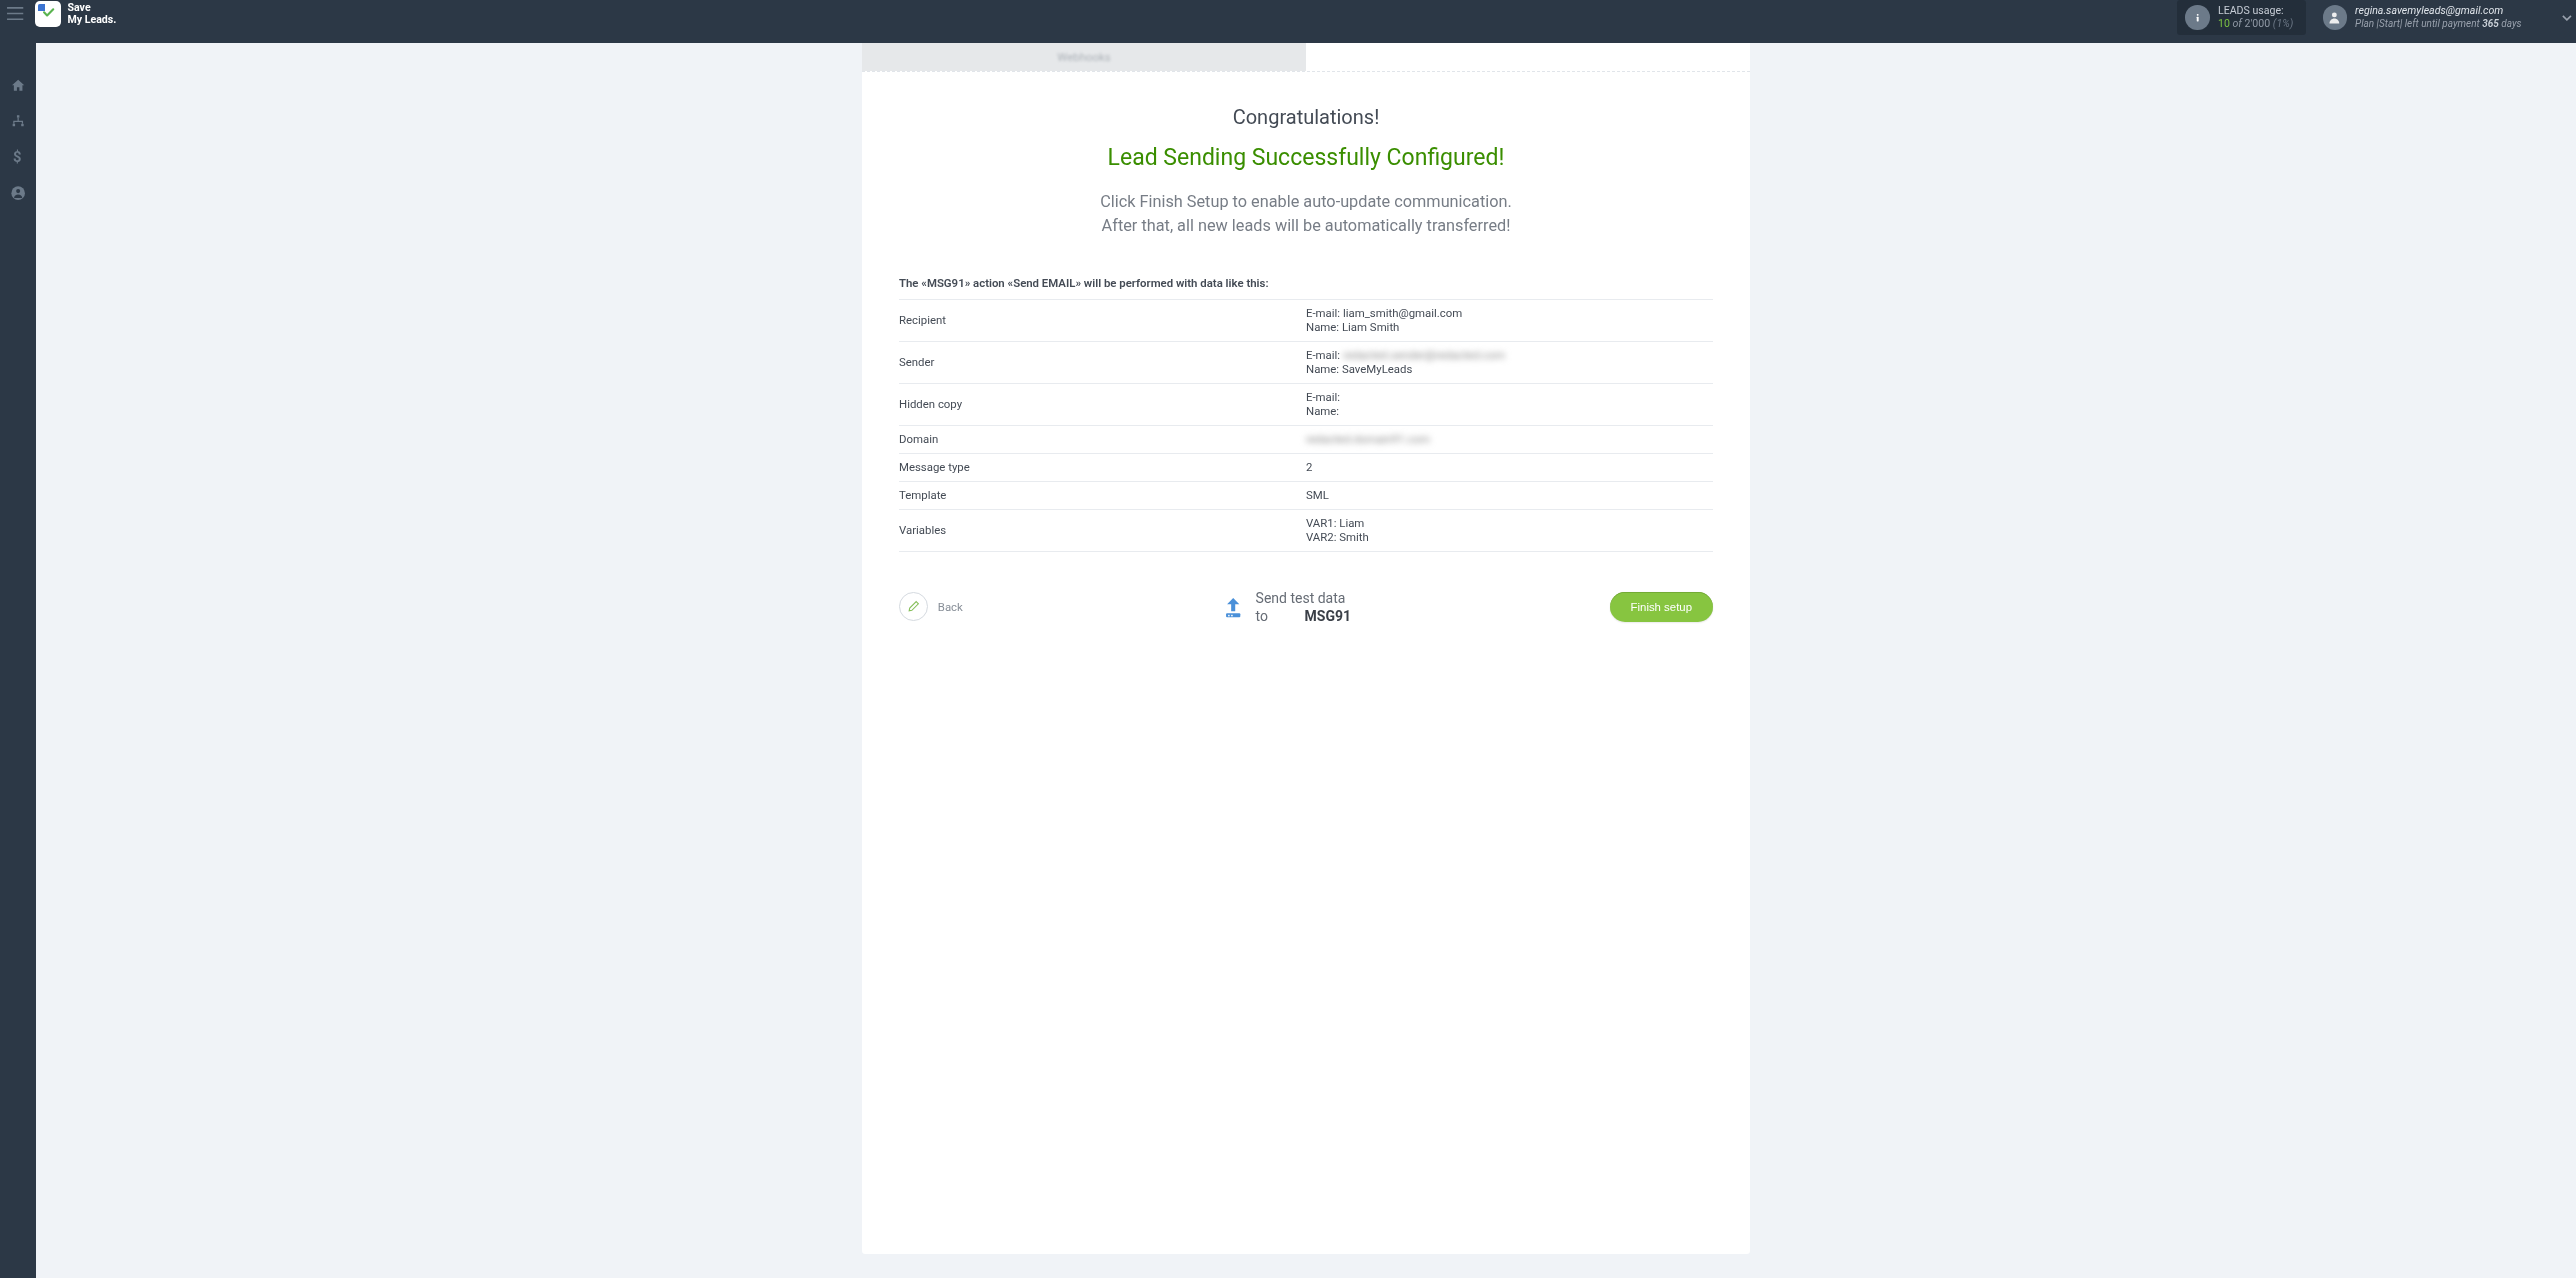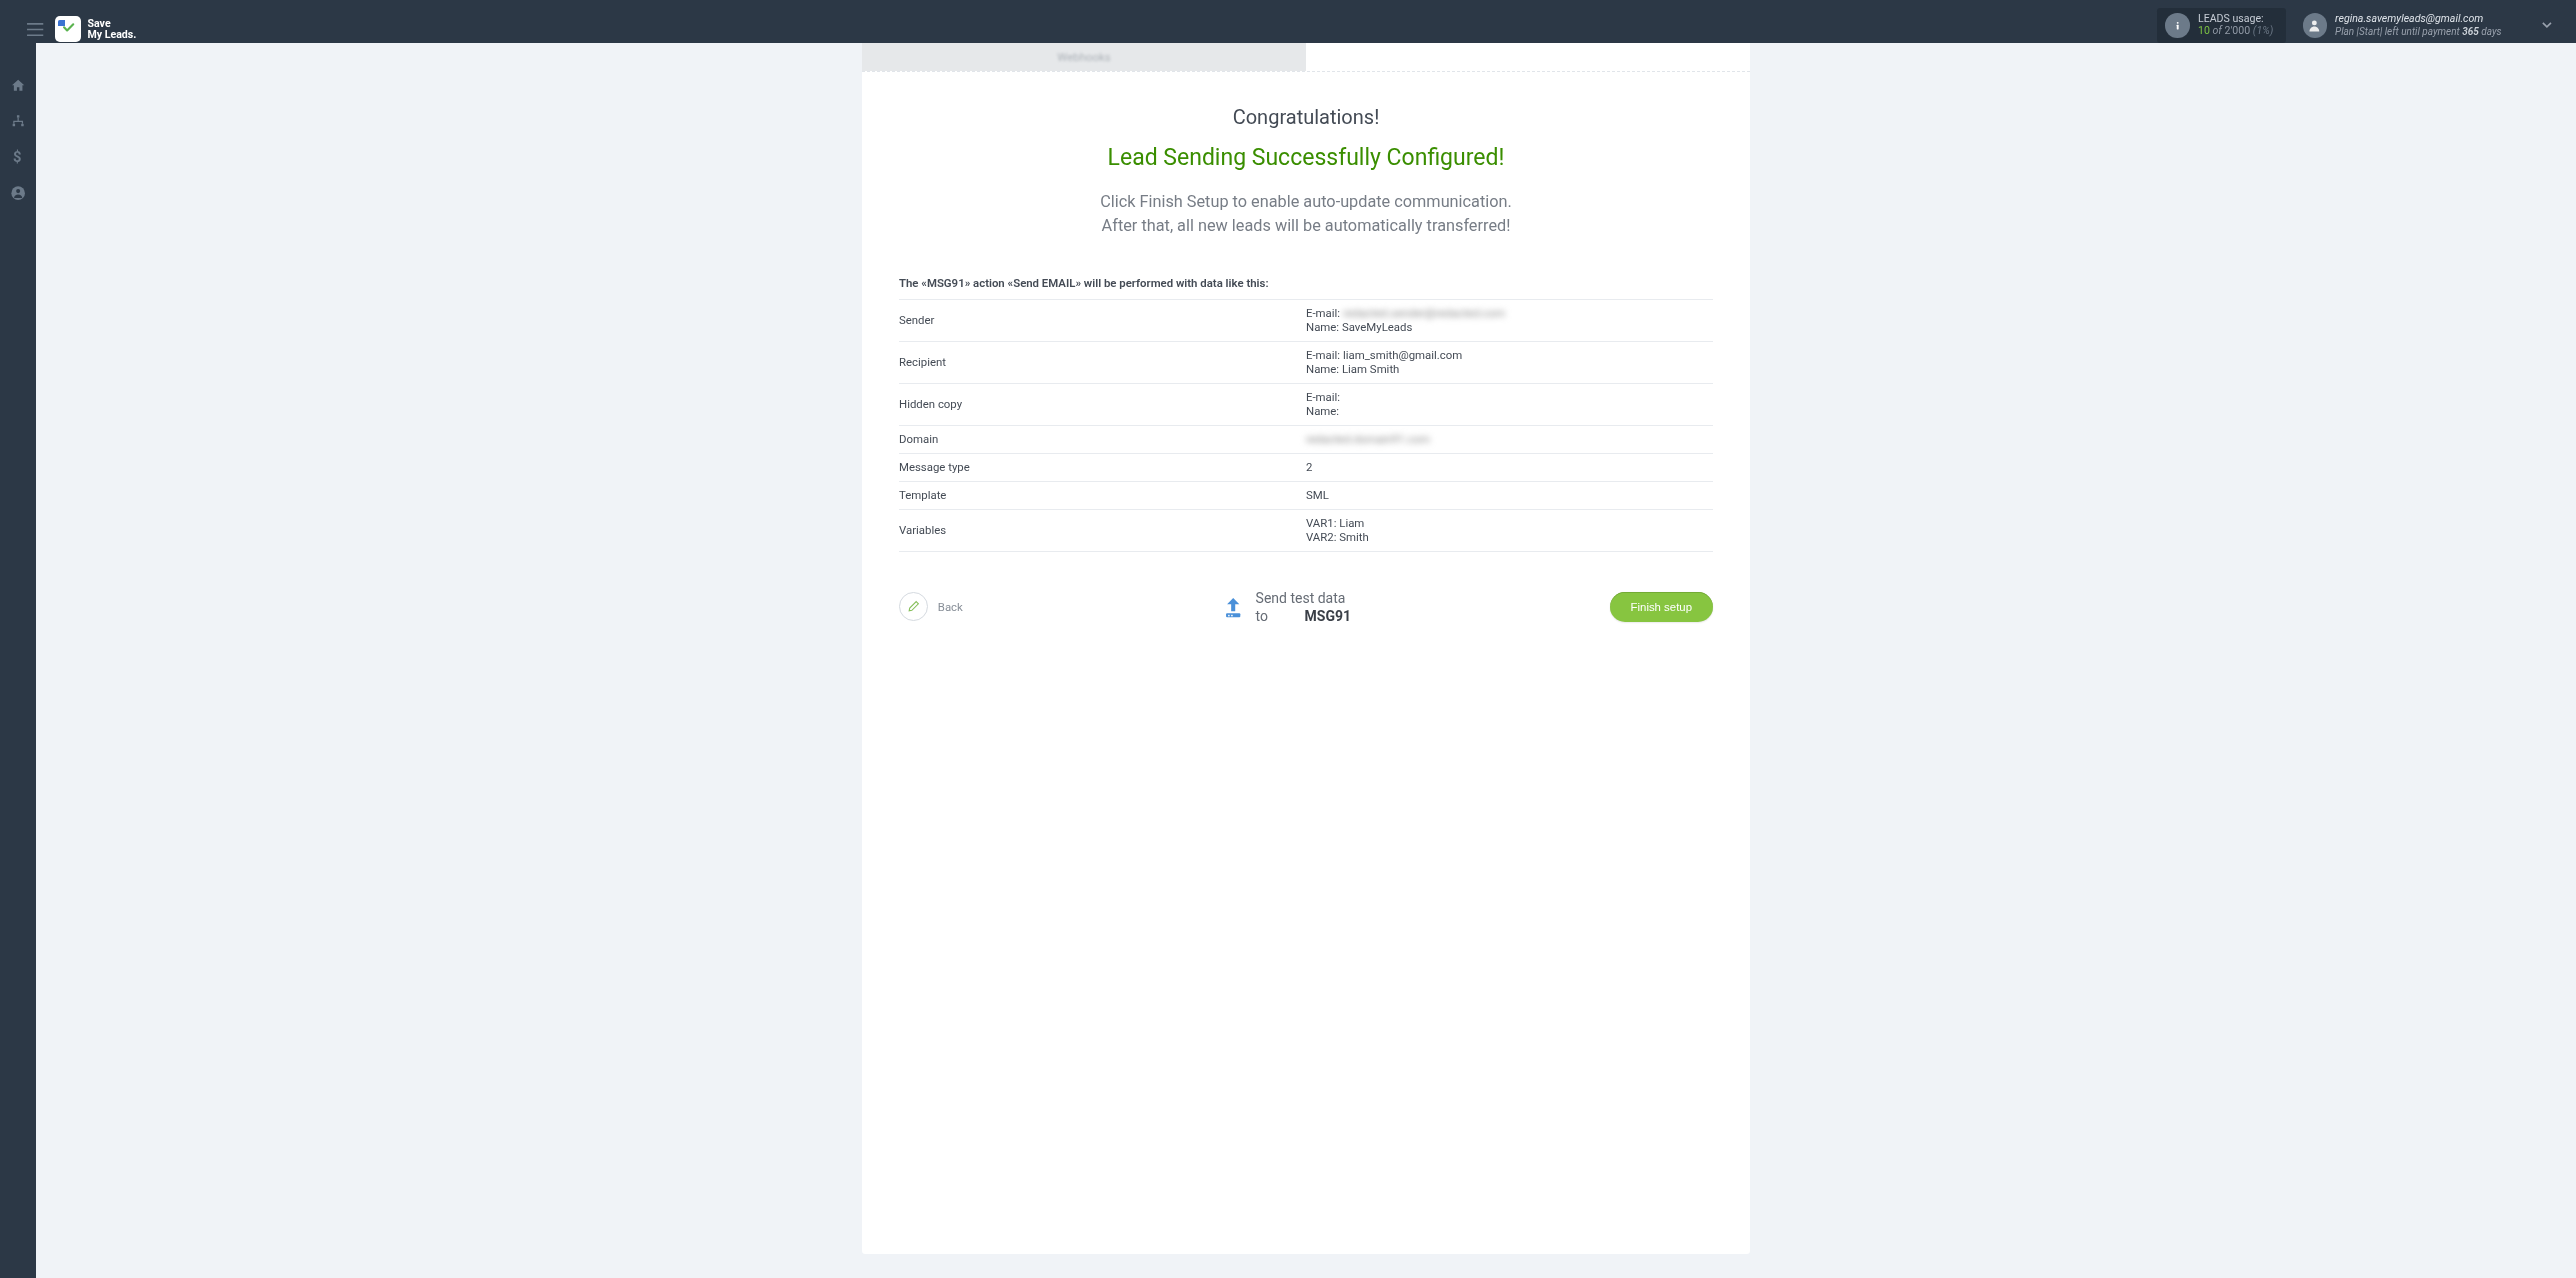--- a/index.html
+++ b/index.html
@@ -1,18 +1,18 @@
 <!DOCTYPE html>
 <html style="font-size:13px"><head>
   <meta charset="utf-8">
   <style>
     * { margin: 0; padding: 0; box-sizing: border-box; }
     body { font-family: -apple-system, BlinkMacSystemFont, 'Segoe UI', Roboto, sans-serif; background: #f0f3f7; color: #333; }
     
-    .topbar { background: #2c3846; color: #fff; height: 43px; display: flex; align-items: flex-end; padding: 0 24px; }
+    .topbar { background: #2c3846; color: #fff; height: 43px; display: flex; align-items: flex-start; padding: 0 4px; }
     .topbar-left { display: flex; align-items: center; gap: 8.1px; }
     .hamburger { color: #6c7a89; cursor: pointer; font-size: 18px; padding: 3.3px; }
     .logo-wrap { display: flex; align-items: center; gap: 6.5px; }
     .logo-box { width: 26px; height: 26px; background: #fff; border-radius: 4.9px; display: flex; align-items: center; justify-content: center; position: relative; }
     .logo-check { color: #5ab34f; font-size: 16.3px; font-weight: bold; }
     .logo-corner { position: absolute; top: 3.3px; left: 3.3px; width: 6.5px; height: 6.5px; background: #3b73d1; border-radius: 1.6px 0 0 0; }
     .logo-text { color: #fff; font-size: 10.6px; font-weight: 700; line-height: 1.1; }
     .topbar-spacer { flex: 1; }
     .topbar-right { display: flex; align-items: center; gap: 16.3px; }
     .usage-box { background: #232e3a; border-radius: 3.3px; padding: 4.9px 13px 4.9px 8.1px; display: flex; align-items: center; gap: 8.1px; }
@@ -173,31 +173,31 @@
         <h2 class="subhead">Lead Sending Successfully Configured!</h2>
         <p class="desc">
           <span>Click Finish Setup to enable auto-update communication.</span><br>
           <span>After that, all new leads will be automatically transferred!</span>
         </p>
 
         <div class="review-label">The «MSG91» action «Send EMAIL» will be performed with data like this:</div>
         <table class="review-table">
           <tbody>
               <tr>
+            <td class="keycol">Recipient</td>
+            <td class="valcol">
+              <span>E-mail:</span> <span>liam_smith@gmail.com</span><br>
+              <span>Name:</span> <span>Liam Smith</span>
+            </td>
+          </tr>
+          <tr>
             <td class="keycol">Sender</td>
             <td class="valcol">
               <span>E-mail:</span> <span class="blur">redacted.sender@redacted.com</span><br>
               <span>Name:</span> <span>SaveMyLeads</span>
-            </td>
-          </tr>
-          <tr>
-            <td class="keycol">Recipient</td>
-            <td class="valcol">
-              <span>E-mail:</span> <span>liam_smith@gmail.com</span><br>
-              <span>Name:</span> <span>Liam Smith</span>
             </td>
           </tr>
           <tr>
             <td class="keycol">Hidden copy</td>
             <td class="valcol">
               <span>E-mail:</span><br>
               <span>Name:</span>
             </td>
           </tr>
           <tr>

